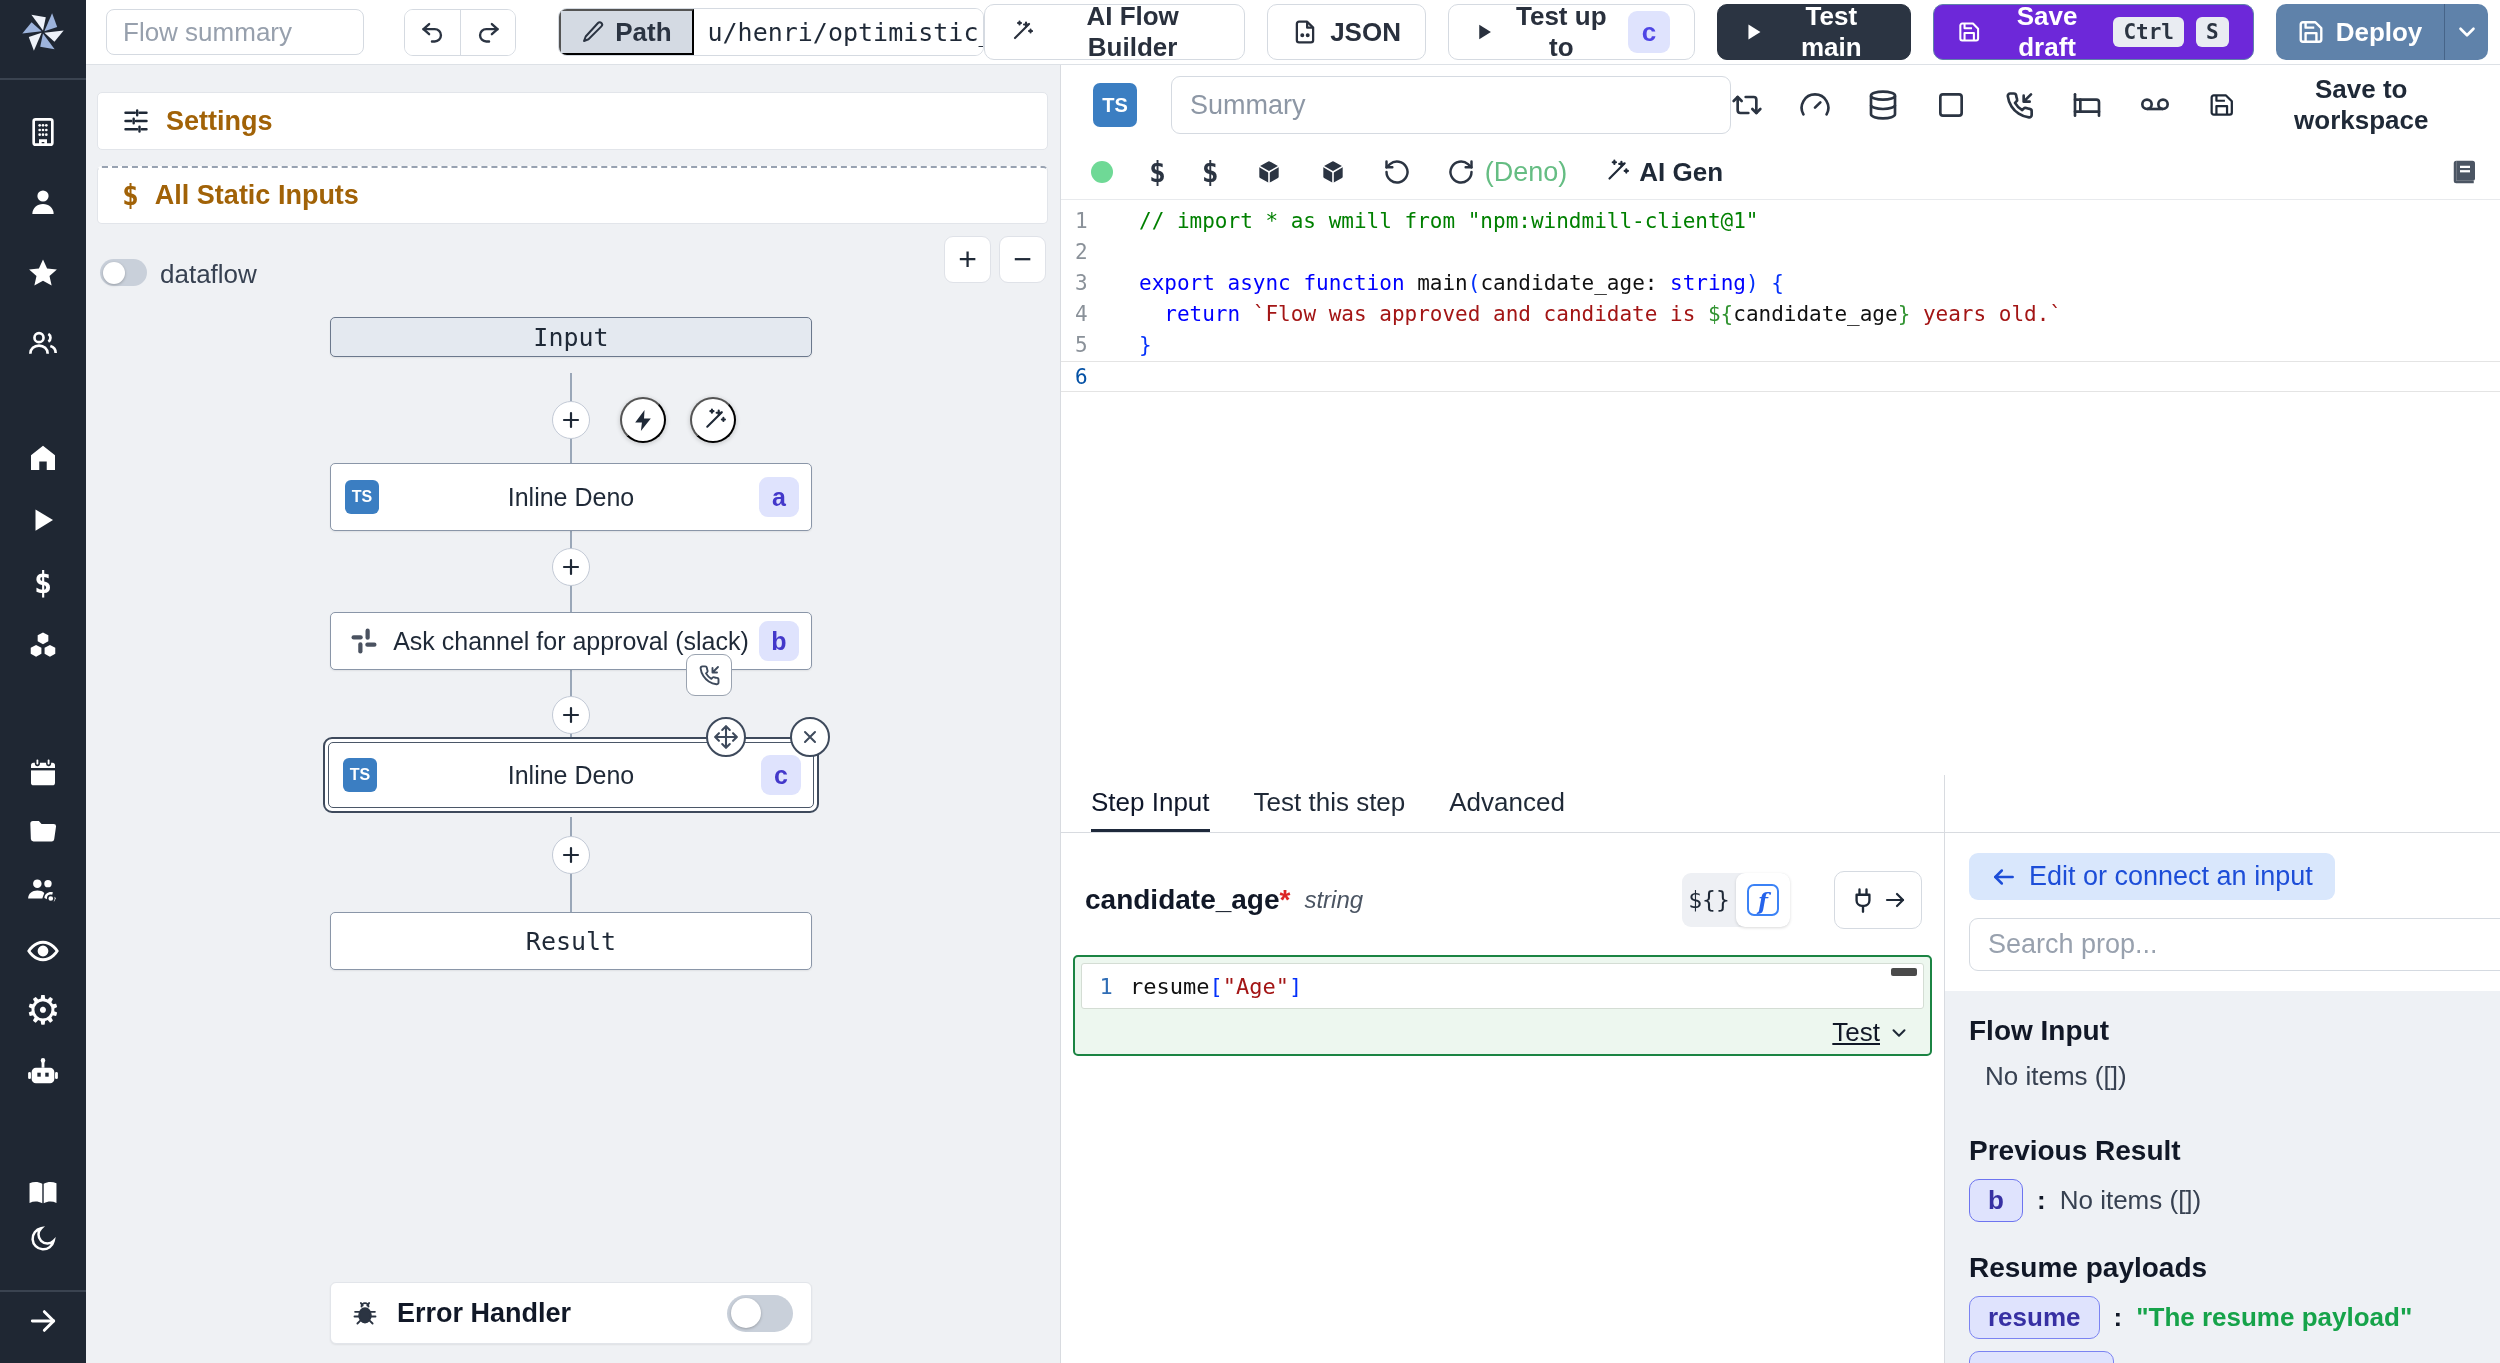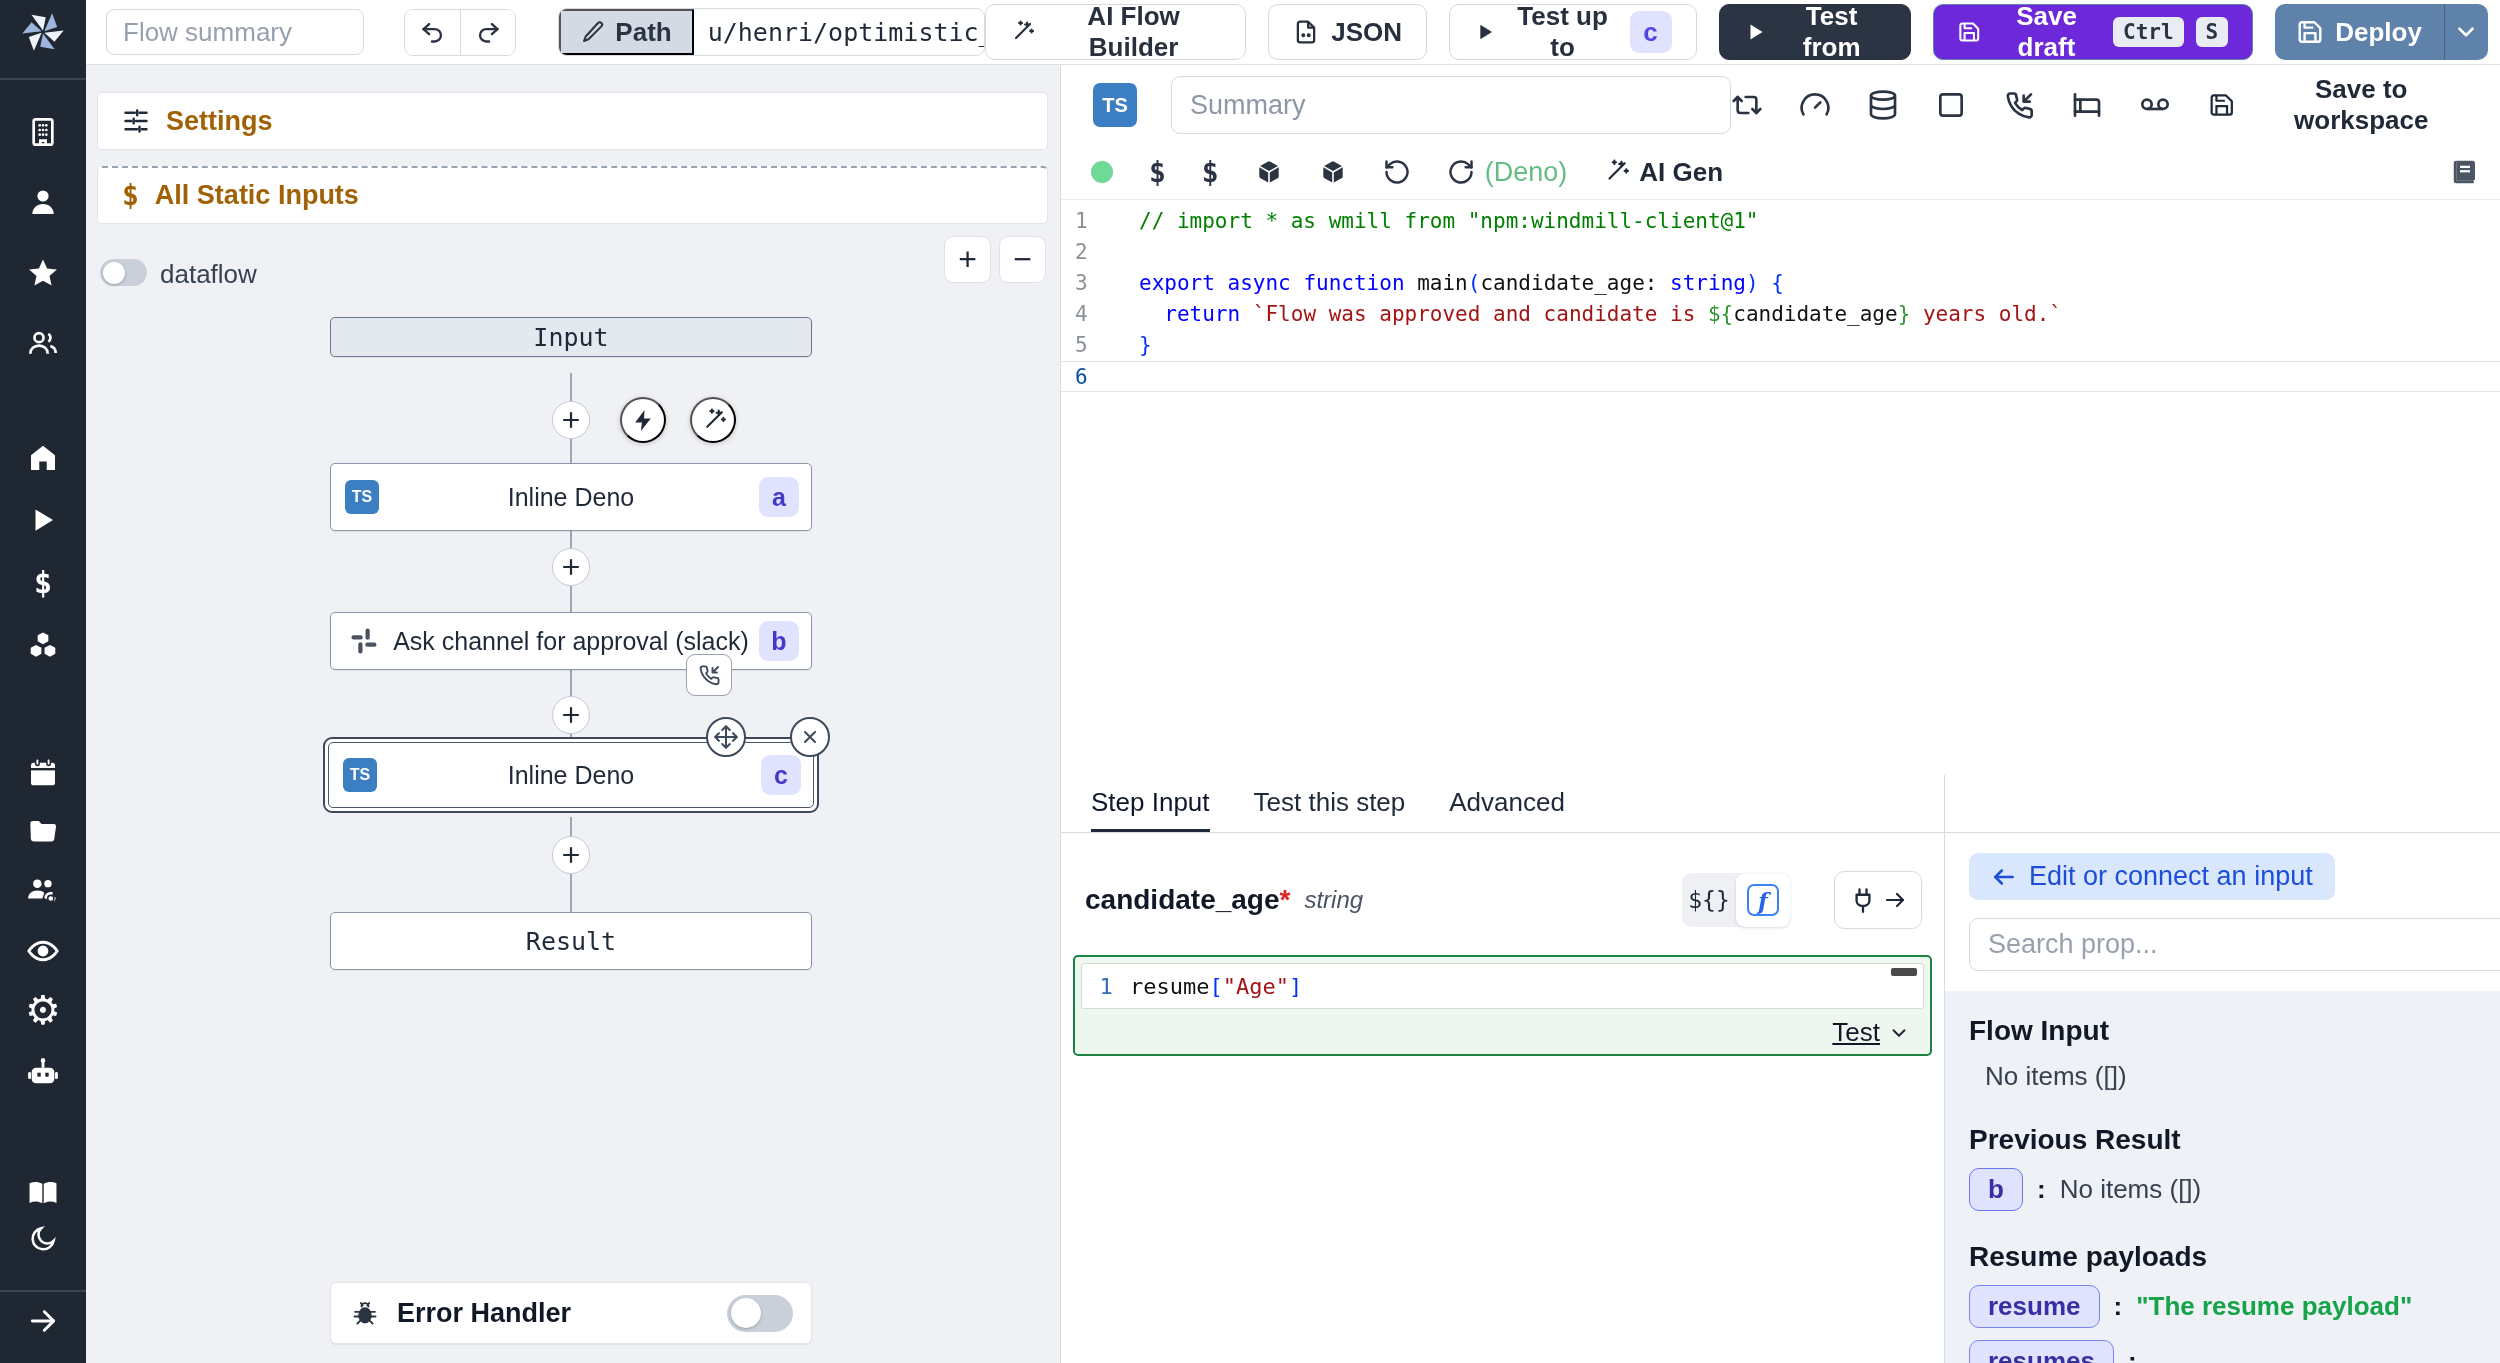--- a/index.html
+++ b/index.html
@@ -305,21 +305,21 @@
           <svg viewBox="0 0 24 24" width="24" height="24" fill="#29303d">
               <path d="M7 4v16l13-8z"></path>
             </svg>
           <span>Test up to</span>
           <span class="badge-sm">c</span>
         </button>
         <button class="wbtn dark-btn">
           <svg viewBox="0 0 24 24" width="24" height="24" fill="#fff">
               <path d="M7 4v16l13-8z"></path>
             </svg>
-          <span>Test from</span>
+          <span>Test main</span>
         </button>
         <button class="wbtn blue-btn">
           <svg viewBox="0 0 24 24" width="26" height="26" fill="none" stroke="#fff" stroke-width="2.2" stroke-linejoin="round">
               <path d="M19.5 21h-15a2 2 0 0 1-2-2V5a2 2 0 0 1 2-2H16l5.5 5.5V19a2 2 0 0 1-2 2z"></path>
               <path d="M17 21v-8H7v8"></path>
               <path d="M7 3v5h8"></path>
             </svg>
           <span>Save draft</span>
           <span class="kbd">Ctrl</span>
           <span class="kbd">S</span>
@@ -653,21 +653,21 @@
                     <path d="m10 6-6 6 6 6"></path>
                   </svg>
                 <span>Edit or connect an input</span>
               </button>
               <input class="search-prop" placeholder="Search prop..." style="">
             </div>
             <div class="props-gray">
               <div class="ph">Flow Input</div>
               <div class="pmuted">No items ([])</div>
 
-              <div class="ph" style="margin-top:32px">Previous Result</div>
+              <div class="ph" style="margin-top:43px">Previous Result</div>
               <div class="prow">
                 <span class="pbadge" style="border-color:#6d74f0;padding:0 10px">b</span>
                 <span class="pcolon">:</span>
                 <span class="pmuted" style="margin:0">No items ([])</span>
               </div>
 
               <div class="ph" style="margin-top:30px">Resume payloads</div>
               <div class="prow">
                 <span class="pbadge">resume</span>
                 <span class="pcolon">:</span>

